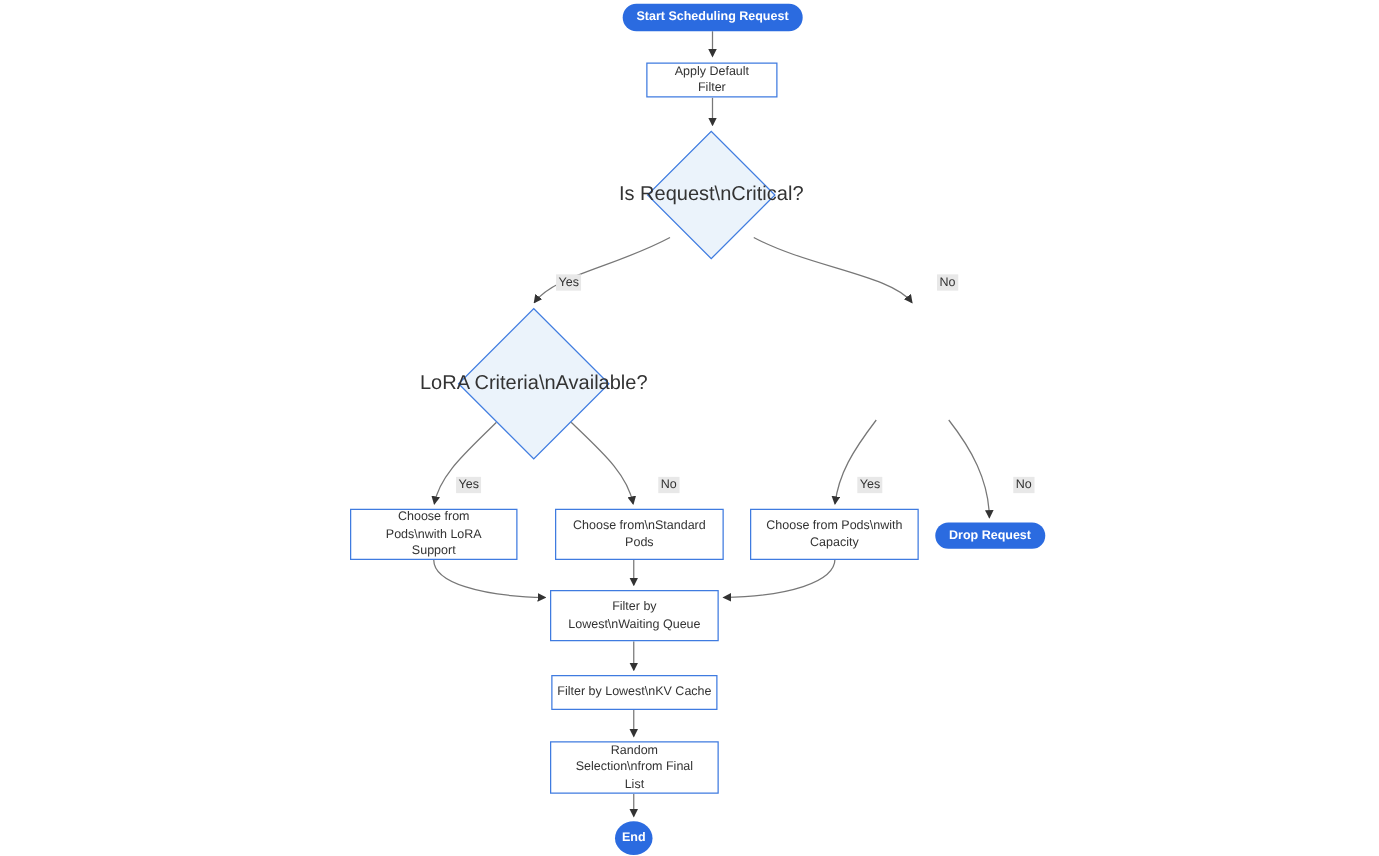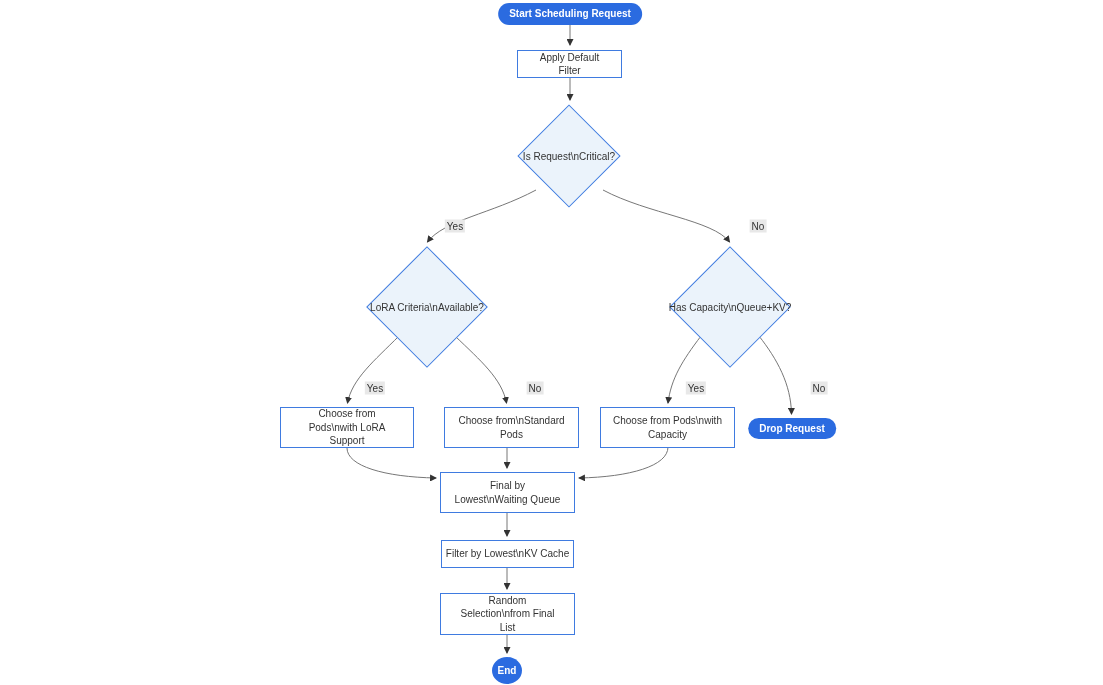--- a/index.html
+++ b/index.html
@@ -53,21 +53,21 @@
     left: 50%; top: 50%;
     transform: translate(-50%, -50%) rotate(45deg);
     background: var(--decision-fill, #EBF3FB);
     border: 1.5px solid var(--node-border, #3F7BE0);
   }
   .diamond .dlabel {
     position: absolute;
     left: 50%; top: 50%;
     transform: translate(-50%, -50%);
     white-space: nowrap;
-    font-size: 10px;
+    font-size: 16px;
   }
   .edge-label {
     position: absolute;
     transform: translate(-50%, -50%);
     background: var(--edge-label-bg, #E8E8E8);
     color: var(--text, #333333);
     font-size: 10px;
     line-height: 13px;
     padding: 0 2px;
     margin-left: 28px;
@@ -111,43 +111,39 @@
   <div class="diamond" style="left:517px; top:104px; width:104px; height:104px;">
     <div class="shape" style="width:73px; height:73px;"></div>
     <div class="dlabel">Is Request\nCritical?</div>
   </div>
 
   <div class="diamond" style="left:366px; top:246px; width:122px; height:122px;">
     <div class="shape" style="width:86px; height:86px;"></div>
     <div class="dlabel">LoRA Criteria\nAvailable?</div>
   </div>
 
-  <div class="diamond" style="left:669px; top:246px; width:122px; height:122px;">
-    <div class="shape" style="width:86px; height:86px;"></div>
-    <div class="dlabel">Has Capacity\nQueue+KV?</div>
-  </div>
 
   <div class="node rect" style="left:280px; top:407px; width:134px; height:41px;">
     <span>Choose from Pods\nwith LoRA Support</span>
   </div>
 
   <div class="node rect" style="left:444px; top:407px; width:135px; height:41px;">
     <span>Choose from\nStandard Pods</span>
   </div>
 
   <div class="node rect" style="left:600px; top:407px; width:135px; height:41px;">
     <span>Choose from Pods\nwith Capacity</span>
   </div>
 
   <div class="node pill" style="left:792px; top:418px; height:21px;">
     <span>Drop Request</span>
   </div>
 
   <div class="node rect" style="left:440px; top:472px; width:135px; height:41px;">
-    <span>Final by Lowest\nWaiting Queue</span>
+    <span>Filter by Lowest\nWaiting Queue</span>
   </div>
 
   <div class="node rect" style="left:441px; top:540px; width:133px; height:28px; white-space:nowrap;">
     <span>Filter by Lowest\nKV Cache</span>
   </div>
 
   <div class="node rect" style="left:440px; top:593px; width:135px; height:42px;">
     <span>Random Selection\nfrom Final List</span>
   </div>
 

